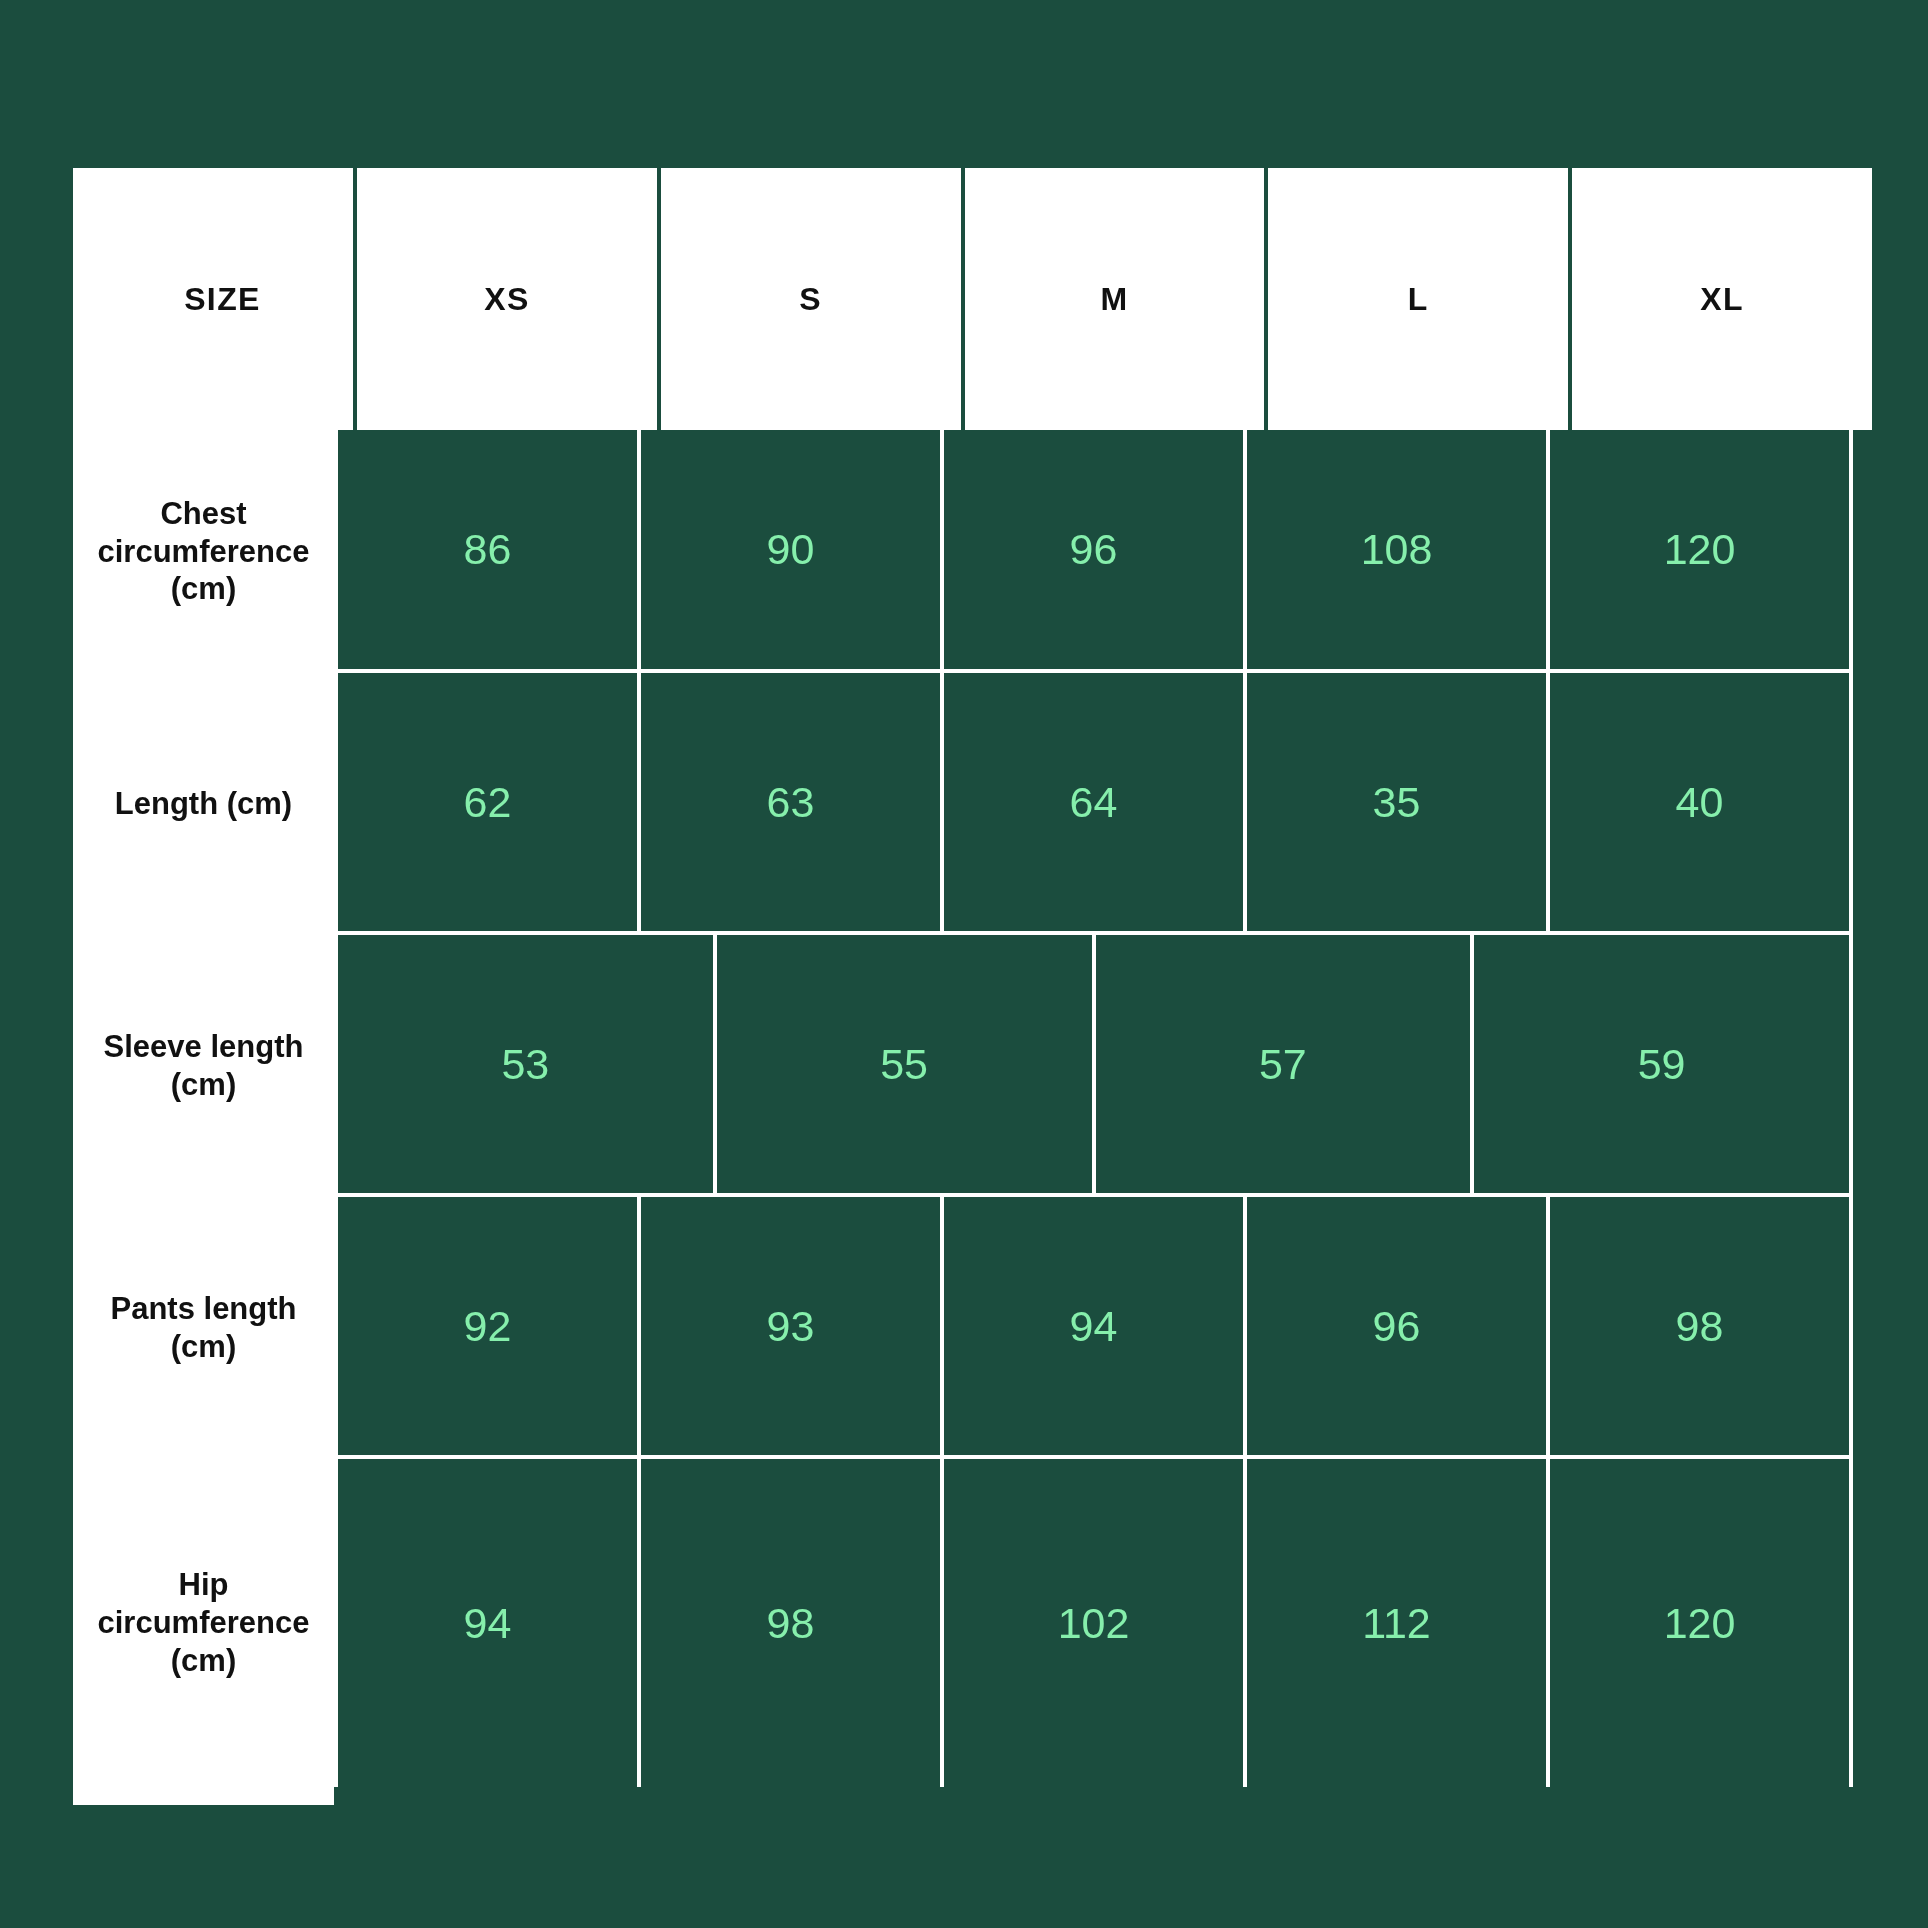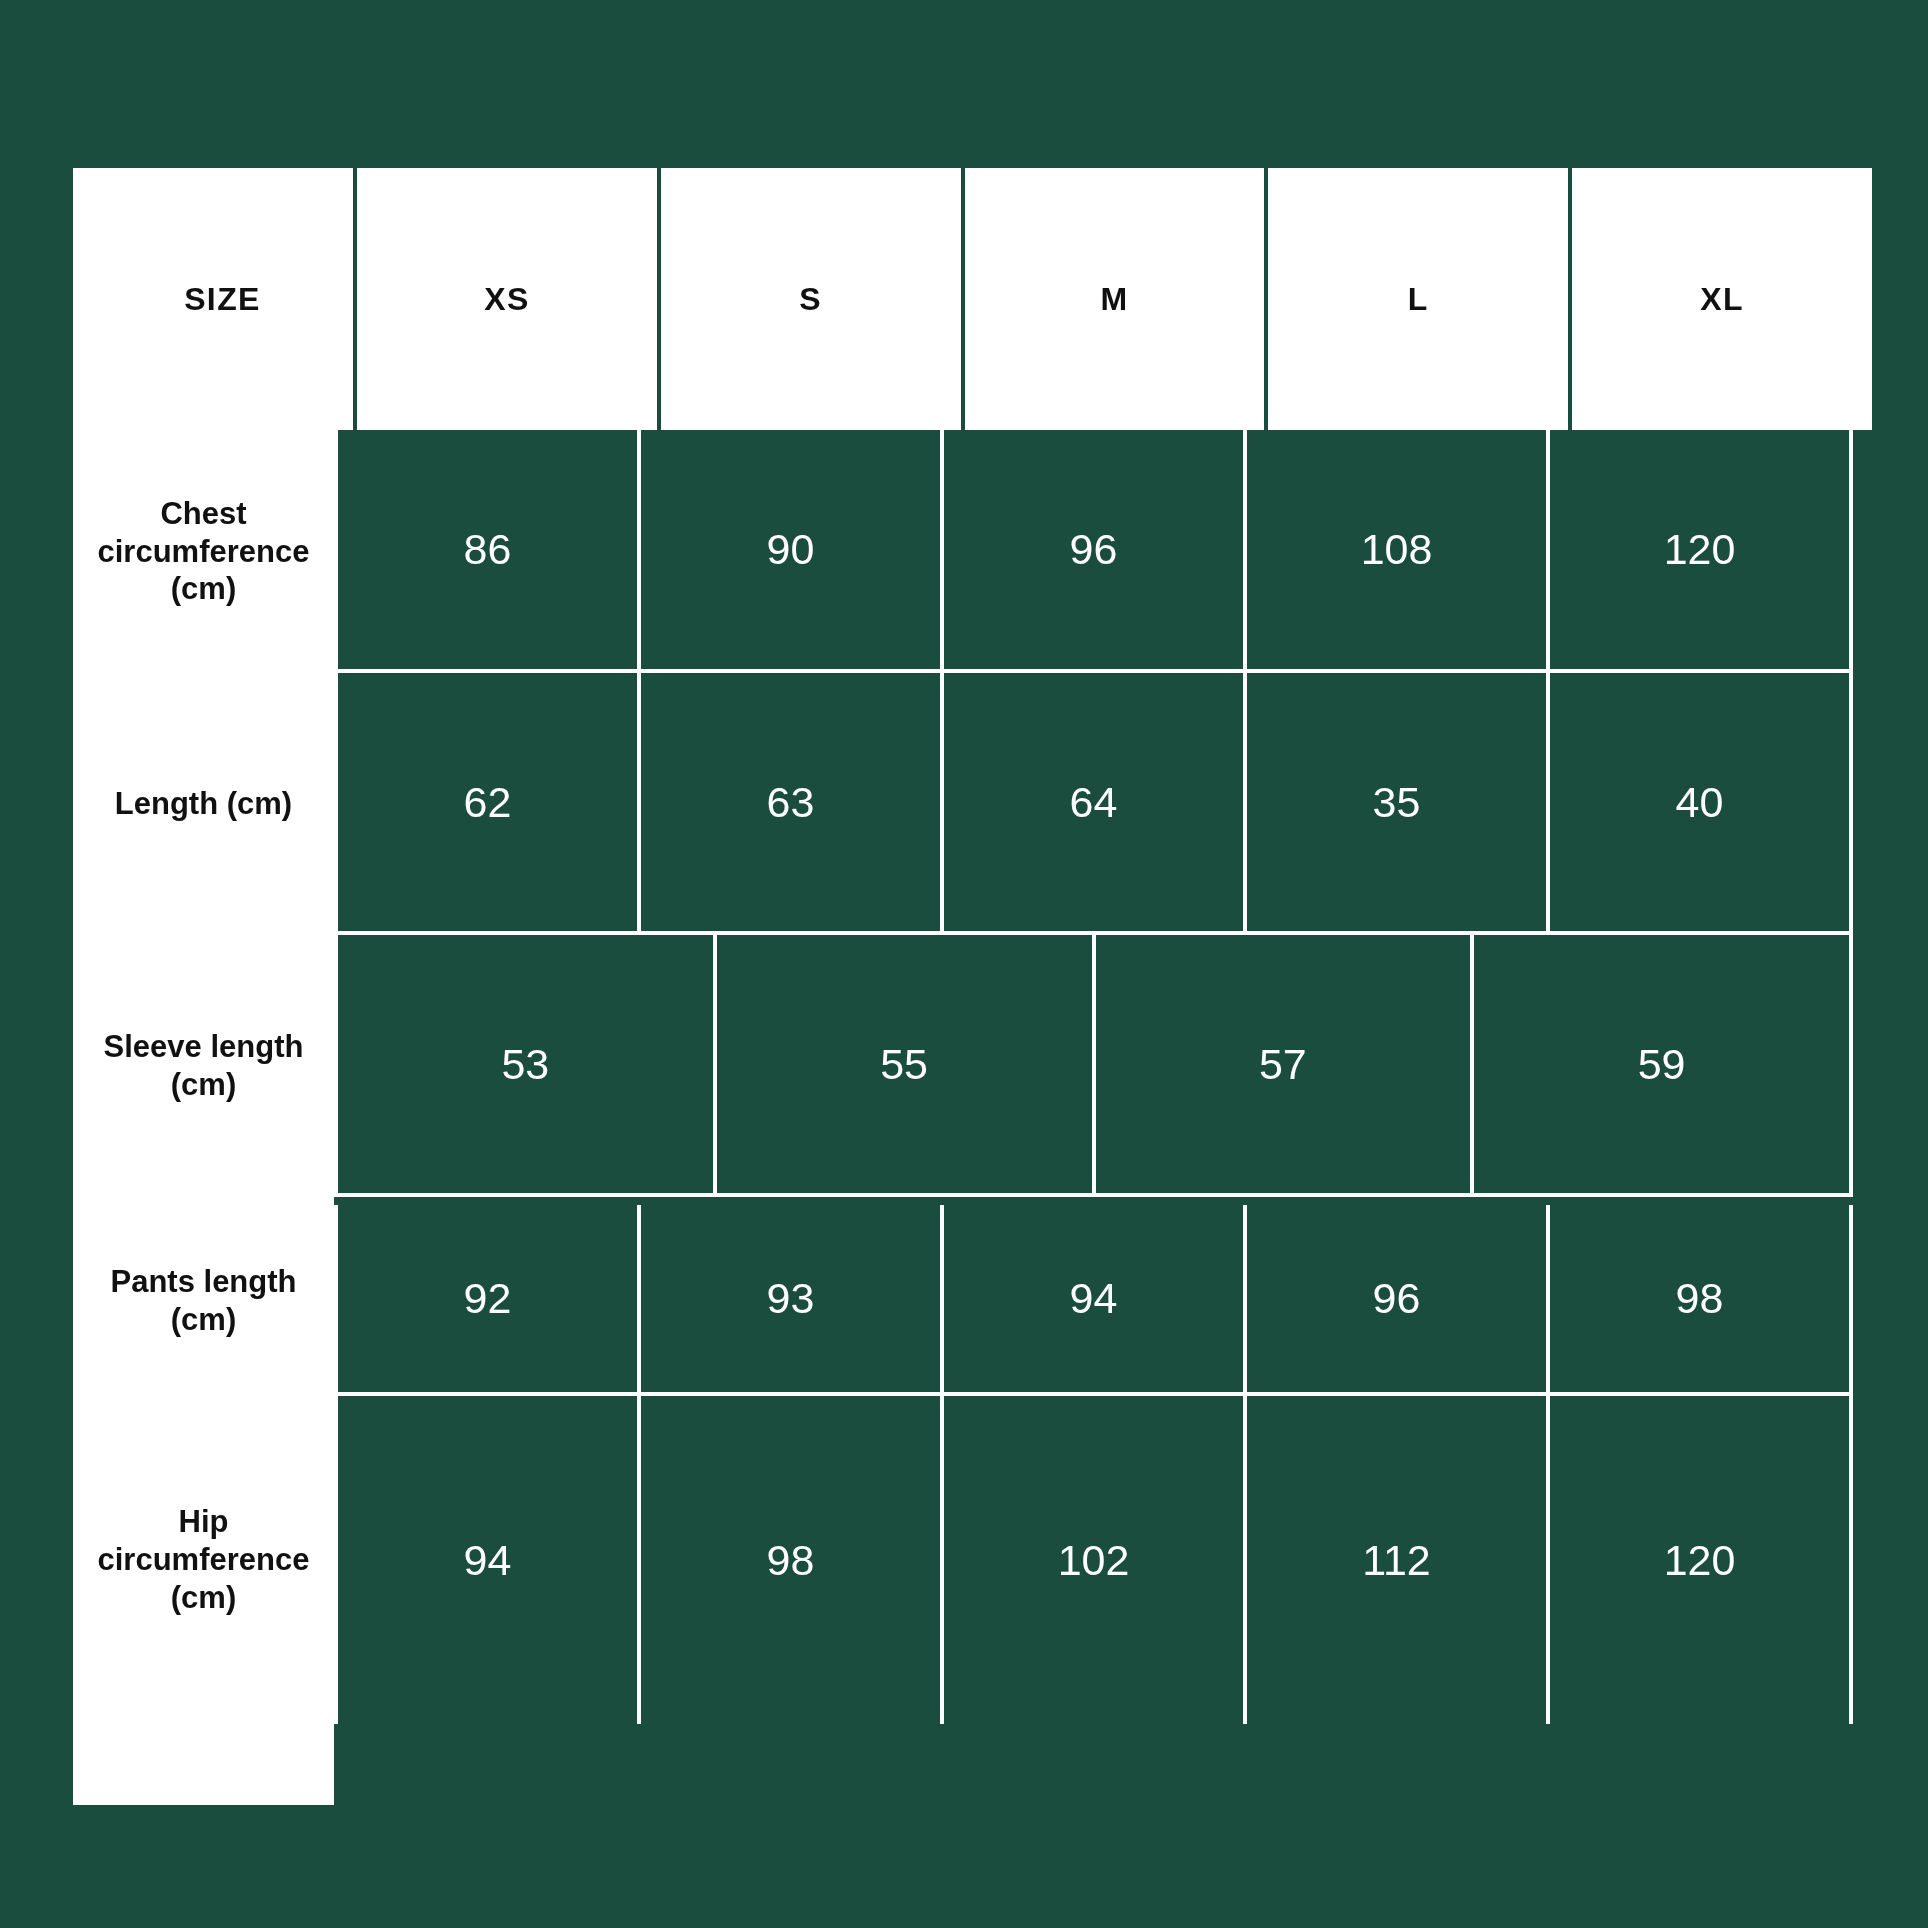--- a/index.html
+++ b/index.html
@@ -76,21 +76,21 @@
     height: 1375px;
   }
   .data-row {
     display: flex;
     width: 1780px;
     box-sizing: border-box;
   }
   .row-h-1 { height: 243px; }
   .row-h-2 { height: 262px; }
   .row-h-3 { height: 262px; }
-  .row-h-4 { height: 191px; margin-top: 8px; }
+  .row-h-4 { height: 262px; }
   .row-h-5 { height: 328px; }
 
   
   .row-label {
     flex: 0 0 261px;
     width: 261px;
     background: #ffffff;
     display: flex;
     align-items: center;
     justify-content: center;
@@ -127,21 +127,21 @@
   }
   .value-cell:last-child {
     border-right: 4.7px solid #ffffff;
   }
   .data-row:last-child .value-cell {
     border-bottom: none;
   }
   .value-text {
     font-size: 43px;
     font-weight: 400;
-    color: #ffffff;
+    color: #86efac;
     text-align: center;
   }
 </style>
 </head>
 <body>
 
 <div id="size-chart">
 
   <div class="label-column"></div>
 

